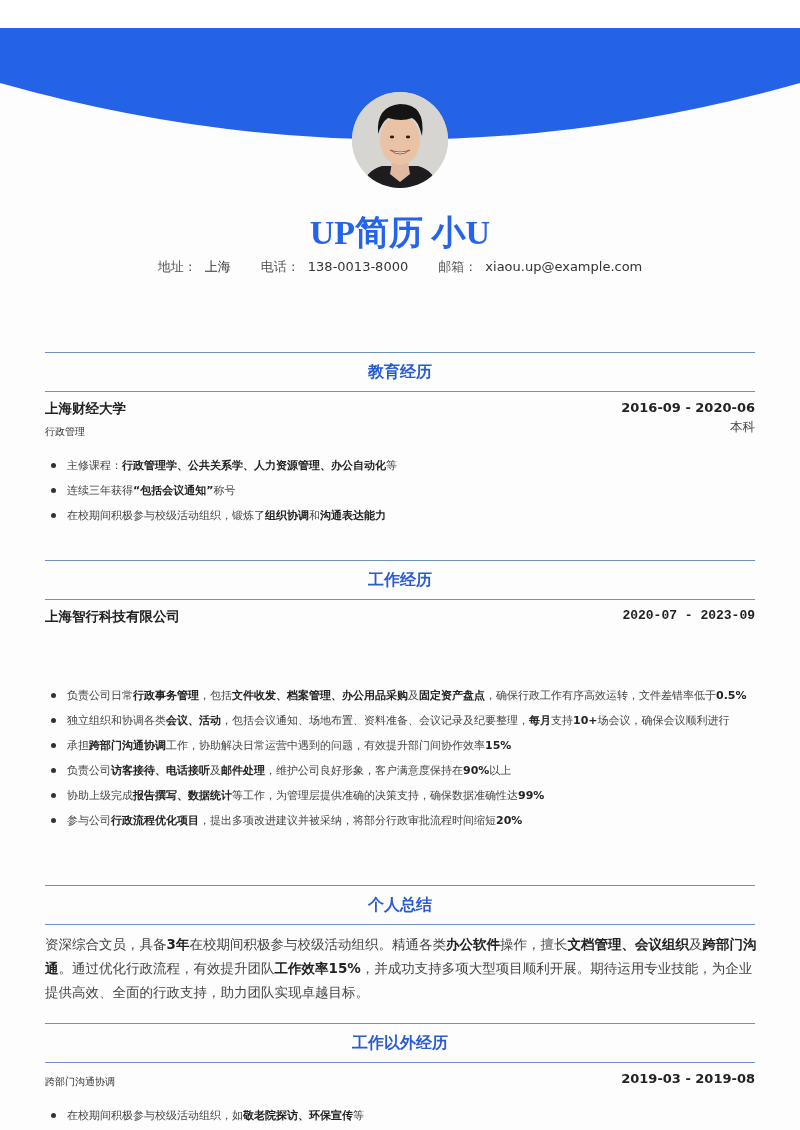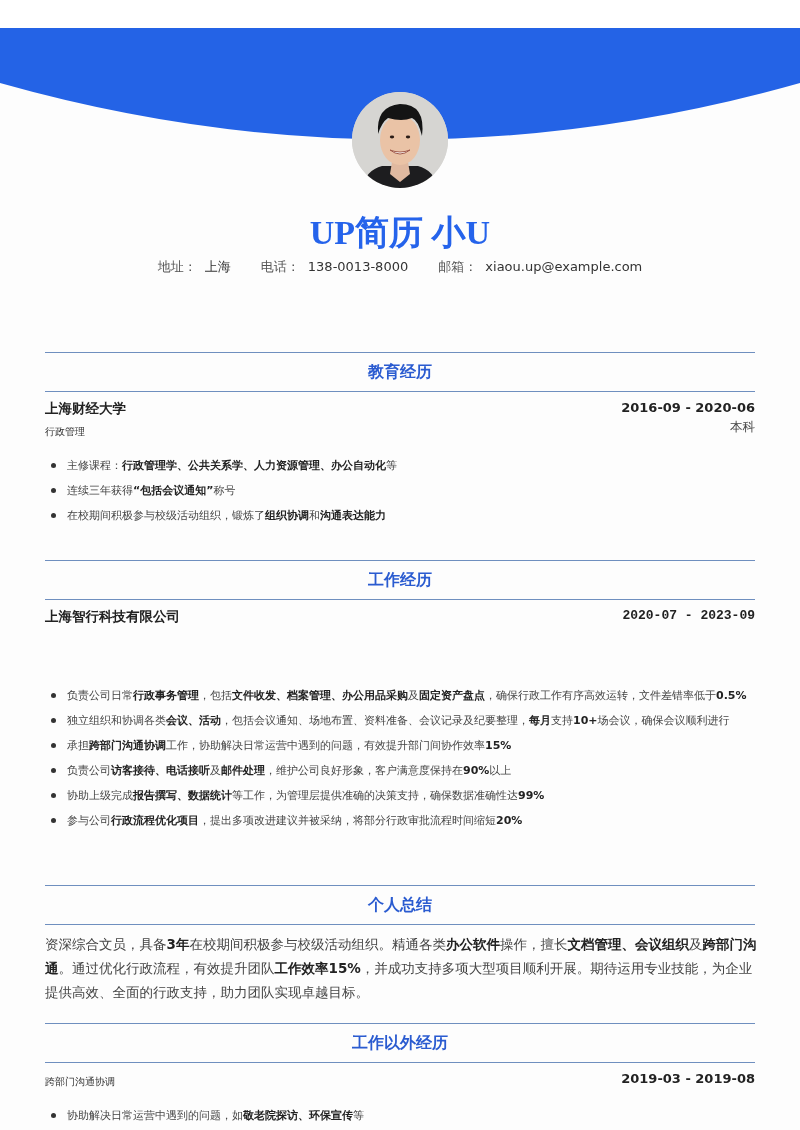--- a/index.html
+++ b/index.html
@@ -119,14 +119,14 @@
 <div class="summary" id="summary-text" style="top:932px;"><span>资深综合文员，具备</span><b>3年</b><span>在校期间积极参与校级活动组织。精通各类</span><b>办公软件</b><span>操作，擅长</span><b>文档管理、会议组织</b><span>及</span><b>跨部门沟通</b><span>。通过优化行政流程，有效提升团队</span><b>工作效率15%</b><span>，并成功支持多项大型项目顺利开展。期待运用专业技能，为企业提供高效、全面的行政支持，助力团队实现卓越目标。</span></div>
 
 <div class="section-title-wrap" style="top:1023px;">
   <span>工作以外经历</span>
 </div>
 <div class="row" style="top:1071px;">
   <div class="sub" style="margin-top:4px;">跨部门沟通协调</div>
   <div class="date">2019-03 - 2019-08</div>
 </div>
 <ul class="bullets" id="other-bullets" style="top:1105px;">
-    <li><span>协助解决日常运营中遇到的问题，如</span><b>敬老院探访、环保宣传</b><span>等</span></li>
+    <li><span>在校期间积极参与校级活动组织，如</span><b>敬老院探访、环保宣传</b><span>等</span></li>
   </ul>
 
 </body></html>

